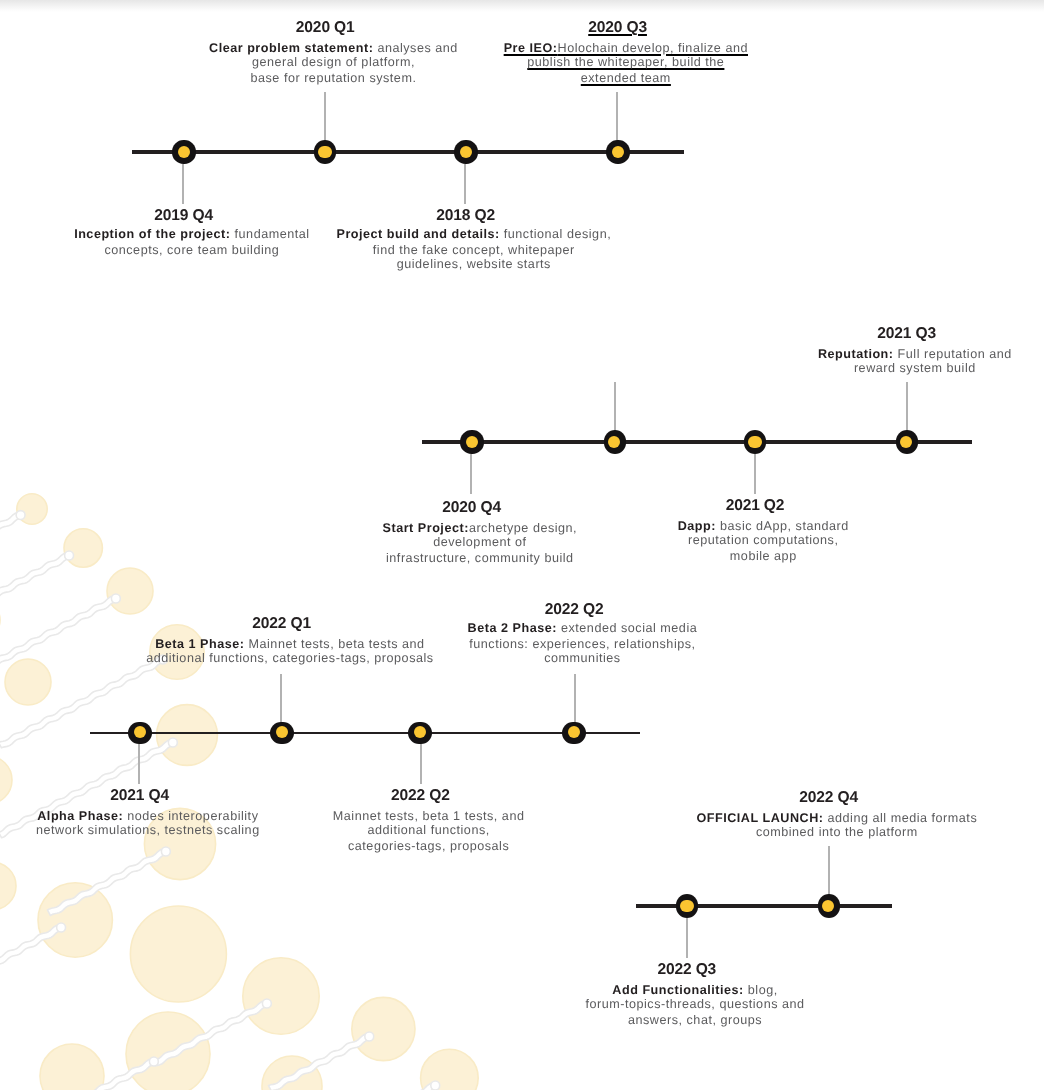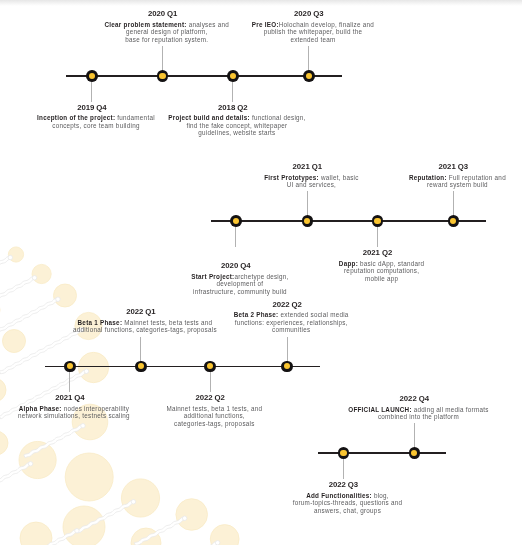--- a/index.html
+++ b/index.html
@@ -107,50 +107,44 @@
           <div class="date">2018 Q2</div>
           <div class="gap"></div>
           <div class="ln" style="margin-left: 8px;"><b>Project build and details:</b><span> functional design,</span></div>
           <div class="ln" style="margin-left: 8px;"><span>find the fake concept, whitepaper</span></div>
           <div class="ln" style="margin-left: 8px;"><span>guidelines, website starts</span></div>
         </div>
         <div class="stem" style="left: 308.2px; top: 46px; height: 29.8px;"></div>
         <div class="node" style="left: 303px; top: 70px;">
           <i></i>
         </div>
-        <div class="lbl" style="left: 108.8px; width: 400px; top: 10px;">
+        <div class="lbl" style="left: 108.8px; width: 400px; top: 10px; text-decoration: underline;">
           <div class="date">2020 Q3</div>
           <div class="gap"></div>
           <div class="ln" style="margin-left: 8px;"><b>Pre IEO:</b><span>Holochain develop, finalize and</span></div>
           <div class="ln" style="margin-left: 8px;"><span>publish the whitepaper, build the</span></div>
           <div class="ln" style="margin-left: 8px;"><span>extended team</span></div>
         </div>
       </div>
       <div class="track">
         <div class="axis" style="left: 211px; top: 220.45px; width: 275px;"></div>
         <div class="stem" style="left: 235.2px; top: 227px; height: 20px;"></div>
         <div class="node" style="left: 230px; top: 215.4px;">
           <i></i>
         </div>
-        <div class="lbl" style="left: 35.8px; width: 400px; top: 262px;">
+        <div class="lbl" style="left: 35.8px; width: 400px; top: 250px;">
           <div class="date">2020 Q4</div>
           <div class="gap"></div>
           <div class="ln" style="margin-left: 8px;"><b>Start Project:</b><span>archetype design,</span></div>
           <div class="ln" style="margin-left: 8px;"><span>development of</span></div>
           <div class="ln" style="margin-left: 8px;"><span>infrastructure, community build</span></div>
         </div>
         <div class="stem" style="left: 306.7px; top: 191.4px; height: 29.8px;"></div>
         <div class="node" style="left: 301.5px; top: 215.4px;">
           <i></i>
-        </div>
-        <div class="lbl" style="left: 107.3px; width: 400px; top: 162.9px;">
-          <div class="date">2021 Q1</div>
-          <div class="gap"></div>
-          <div class="ln" style="margin-left: 8px;"><b>First Prototypes:</b><span> wallet, basic</span></div>
-          <div class="ln" style="margin-left: 8px;"><span>UI and services,</span></div>
         </div>
         <div class="stem" style="left: 376.9px; top: 227px; height: 20px;"></div>
         <div class="node" style="left: 371.7px; top: 215.4px;">
           <i></i>
         </div>
         <div class="lbl" style="left: 177.5px; width: 400px; top: 249.2px;">
           <div class="date">2021 Q2</div>
           <div class="gap"></div>
           <div class="ln" style="margin-left: 8px;"><b>Dapp:</b><span> basic dApp, standard</span></div>
           <div class="ln" style="margin-left: 8px;"><span>reputation computations,</span></div>

